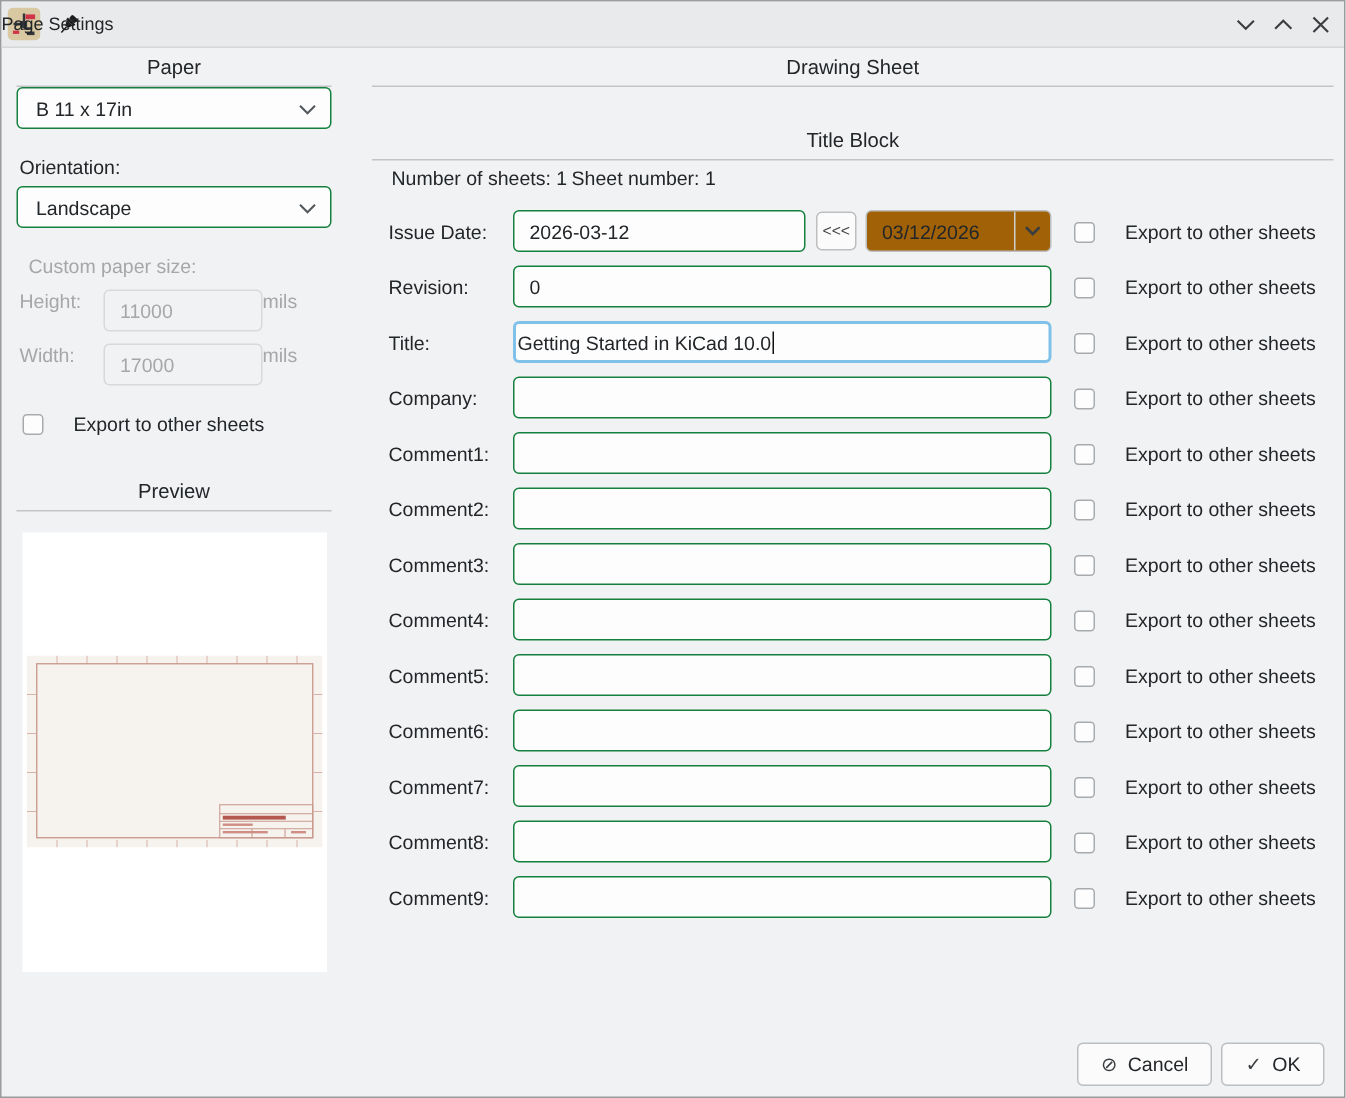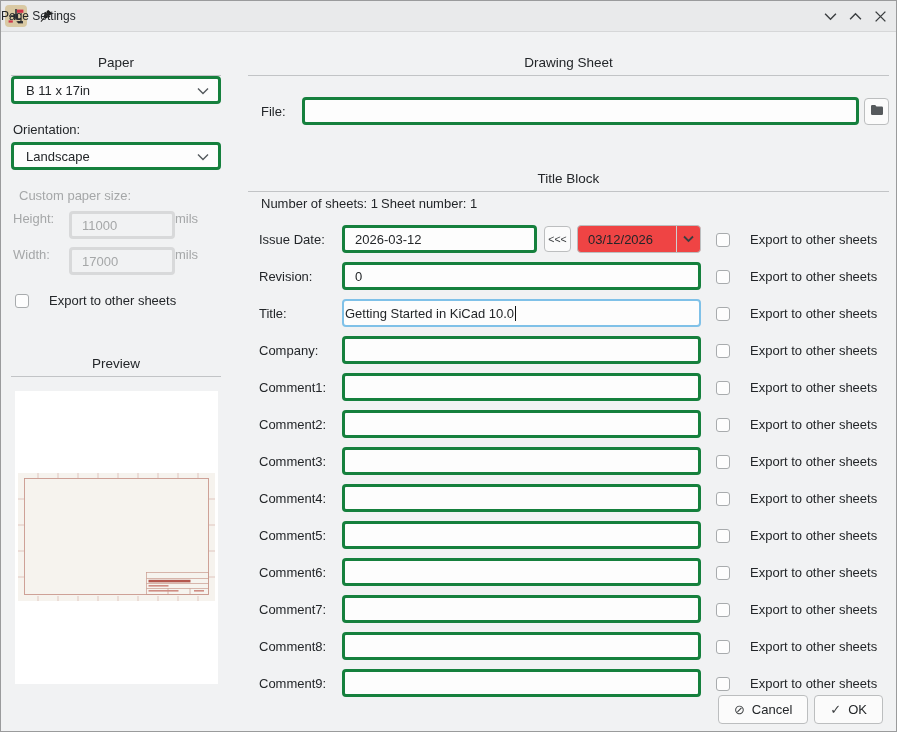--- a/index.html
+++ b/index.html
@@ -10,25 +10,25 @@
   .titlebar{position:absolute;top:0;left:0;right:0;height:30px;background:#e9eaeb;
     border-bottom:1px solid #d6d7d8;display:flex;align-items:center;}
   .app-icon{margin-left:4px;display:flex;}
   .pin-icon{margin-left:11px;display:flex;}
   .tb-title{position:absolute;left:0;right:0;text-align:left;font-size:12px;pointer-events:none;}
   .tb-controls{position:absolute;right:9px;top:0;height:30px;display:flex;align-items:center;gap:11px;}
   .winbtn{display:flex;align-items:center;justify-content:center;width:14px;height:14px;}
   
   .left-col{position:absolute;left:10px;top:30px;width:210px;}
   .right-col{position:absolute;left:247px;top:30px;width:641px;}
-  .section-header{text-align:center;padding-top:24px;font-size:13.5px;}
+  .section-header{text-align:center;padding-top:6px;font-size:13.5px;}
   .header-line{border:none;border-top:1px solid #c2c4c6;margin:5px 0 0 0;}
   .lbl{display:block;}
   
-  .field,.select{box-sizing:border-box;height:28px;border:3px solid #15803d;border-radius:4px;
+  .field,.select{box-sizing:border-box;height:28px;border:1px solid #15803d;border-radius:4px;
     background:#fdfdfd;display:flex;align-items:center;padding:0 9px 0 10px;}
   .select{justify-content:space-between;padding-left:12px;}
   .field.focused{border:2px solid #7fc1e8;padding-left:1px;}
   .field.disabled{background:transparent;border-color:#d8d9da;color:#a5a7a8;}
   .caret{display:inline-block;width:1px;height:15px;background:#111;margin-left:1px;vertical-align:middle;}
   
   .left-col .lbl{margin:18px 0 5px 2px;}
   .dim-group{color:#a5a7a8;}
   .dim-group .grp-lbl{margin:18px 0 0 8px;display:block;}
   .dim-row{display:flex;align-items:flex-start;margin-top:8px;padding-left:2px;}
@@ -53,21 +53,21 @@
   .rows{margin-top:14px;}
   .tb-row{display:grid;grid-template-columns:83px 359px 1fr;align-items:center;
     height:28px;margin-bottom:9px;padding-left:11px;}
   .tb-row .cb-row{margin-left:15px;}
   .ctrl-flex{display:flex;align-items:center;height:28px;}
   .date-field{width:195px;flex:none;}
   .copy-btn{box-sizing:border-box;width:27px;height:26px;margin-left:7px;border:1px solid #bcbebf;
     border-radius:4px;background:#fbfbfb;display:flex;align-items:center;justify-content:center;
     font-size:10.5px;color:#3b3e40;flex:none;}
   .date-combo{box-sizing:border-box;flex:1;height:28px;margin-left:6px;border:1px solid #bcbebf;
-    border-radius:4px;background:#ef4444;display:flex;align-items:stretch;overflow:hidden;}
+    border-radius:4px;background:#a16207;display:flex;align-items:stretch;overflow:hidden;}
   .date-combo .dc-text{flex:1;display:flex;align-items:center;padding-left:10px;}
   .date-combo .dc-arrow{width:23px;border-left:1px solid #cfd0d1;display:flex;align-items:center;justify-content:center;}
   
   .footer{position:absolute;right:13px;bottom:7px;display:flex;gap:6px;}
   .btn{box-sizing:border-box;height:29px;border:1px solid #bcbebf;border-radius:4px;background:#fbfbfb;
     display:flex;align-items:center;justify-content:center;gap:7px;padding:0 15px;font-size:13px;color:#232629;}
   .btn .bicon{font-size:13px;color:#3b3e40;}
 </style>
 </head>
 <body>
@@ -183,33 +183,20 @@
         <rect x="130.5" y="117" width="30" height="1.6" fill="#cf8d84"></rect>
         <rect x="176" y="117" width="10" height="1.6" fill="#cf8d84"></rect>
       </svg>
     </div>
   </div>
 
   <div class="right-col">
     <div class="section-header">Drawing Sheet</div>
     <hr class="header-line">
 
-    <div class="file-row">
-      <span class="file-lbl">File:</span>
-      <div class="field">
-        <span></span>
-      </div>
-      <span class="browse-btn">
-        <span>
-          <svg width="14" height="12" viewBox="0 0 14 12">
-              <path d="M1 2.2 q0-1.2 1.2-1.2 h3 l1.3 1.6 h5.3 q1.2 0 1.2 1.2 v6 q0 1.2-1.2 1.2 H2.2 Q1 11 1 9.8 z" fill="#55595c"></path>
-            </svg>
-        </span>
-      </span>
-    </div>
 
     <div class="section-header tb-hdr">Title Block</div>
     <hr class="header-line">
 
     <div class="info-row">
       <span>Number of sheets: 1</span>
       <span>Sheet number: 1</span>
     </div>
 
     <div class="rows">

